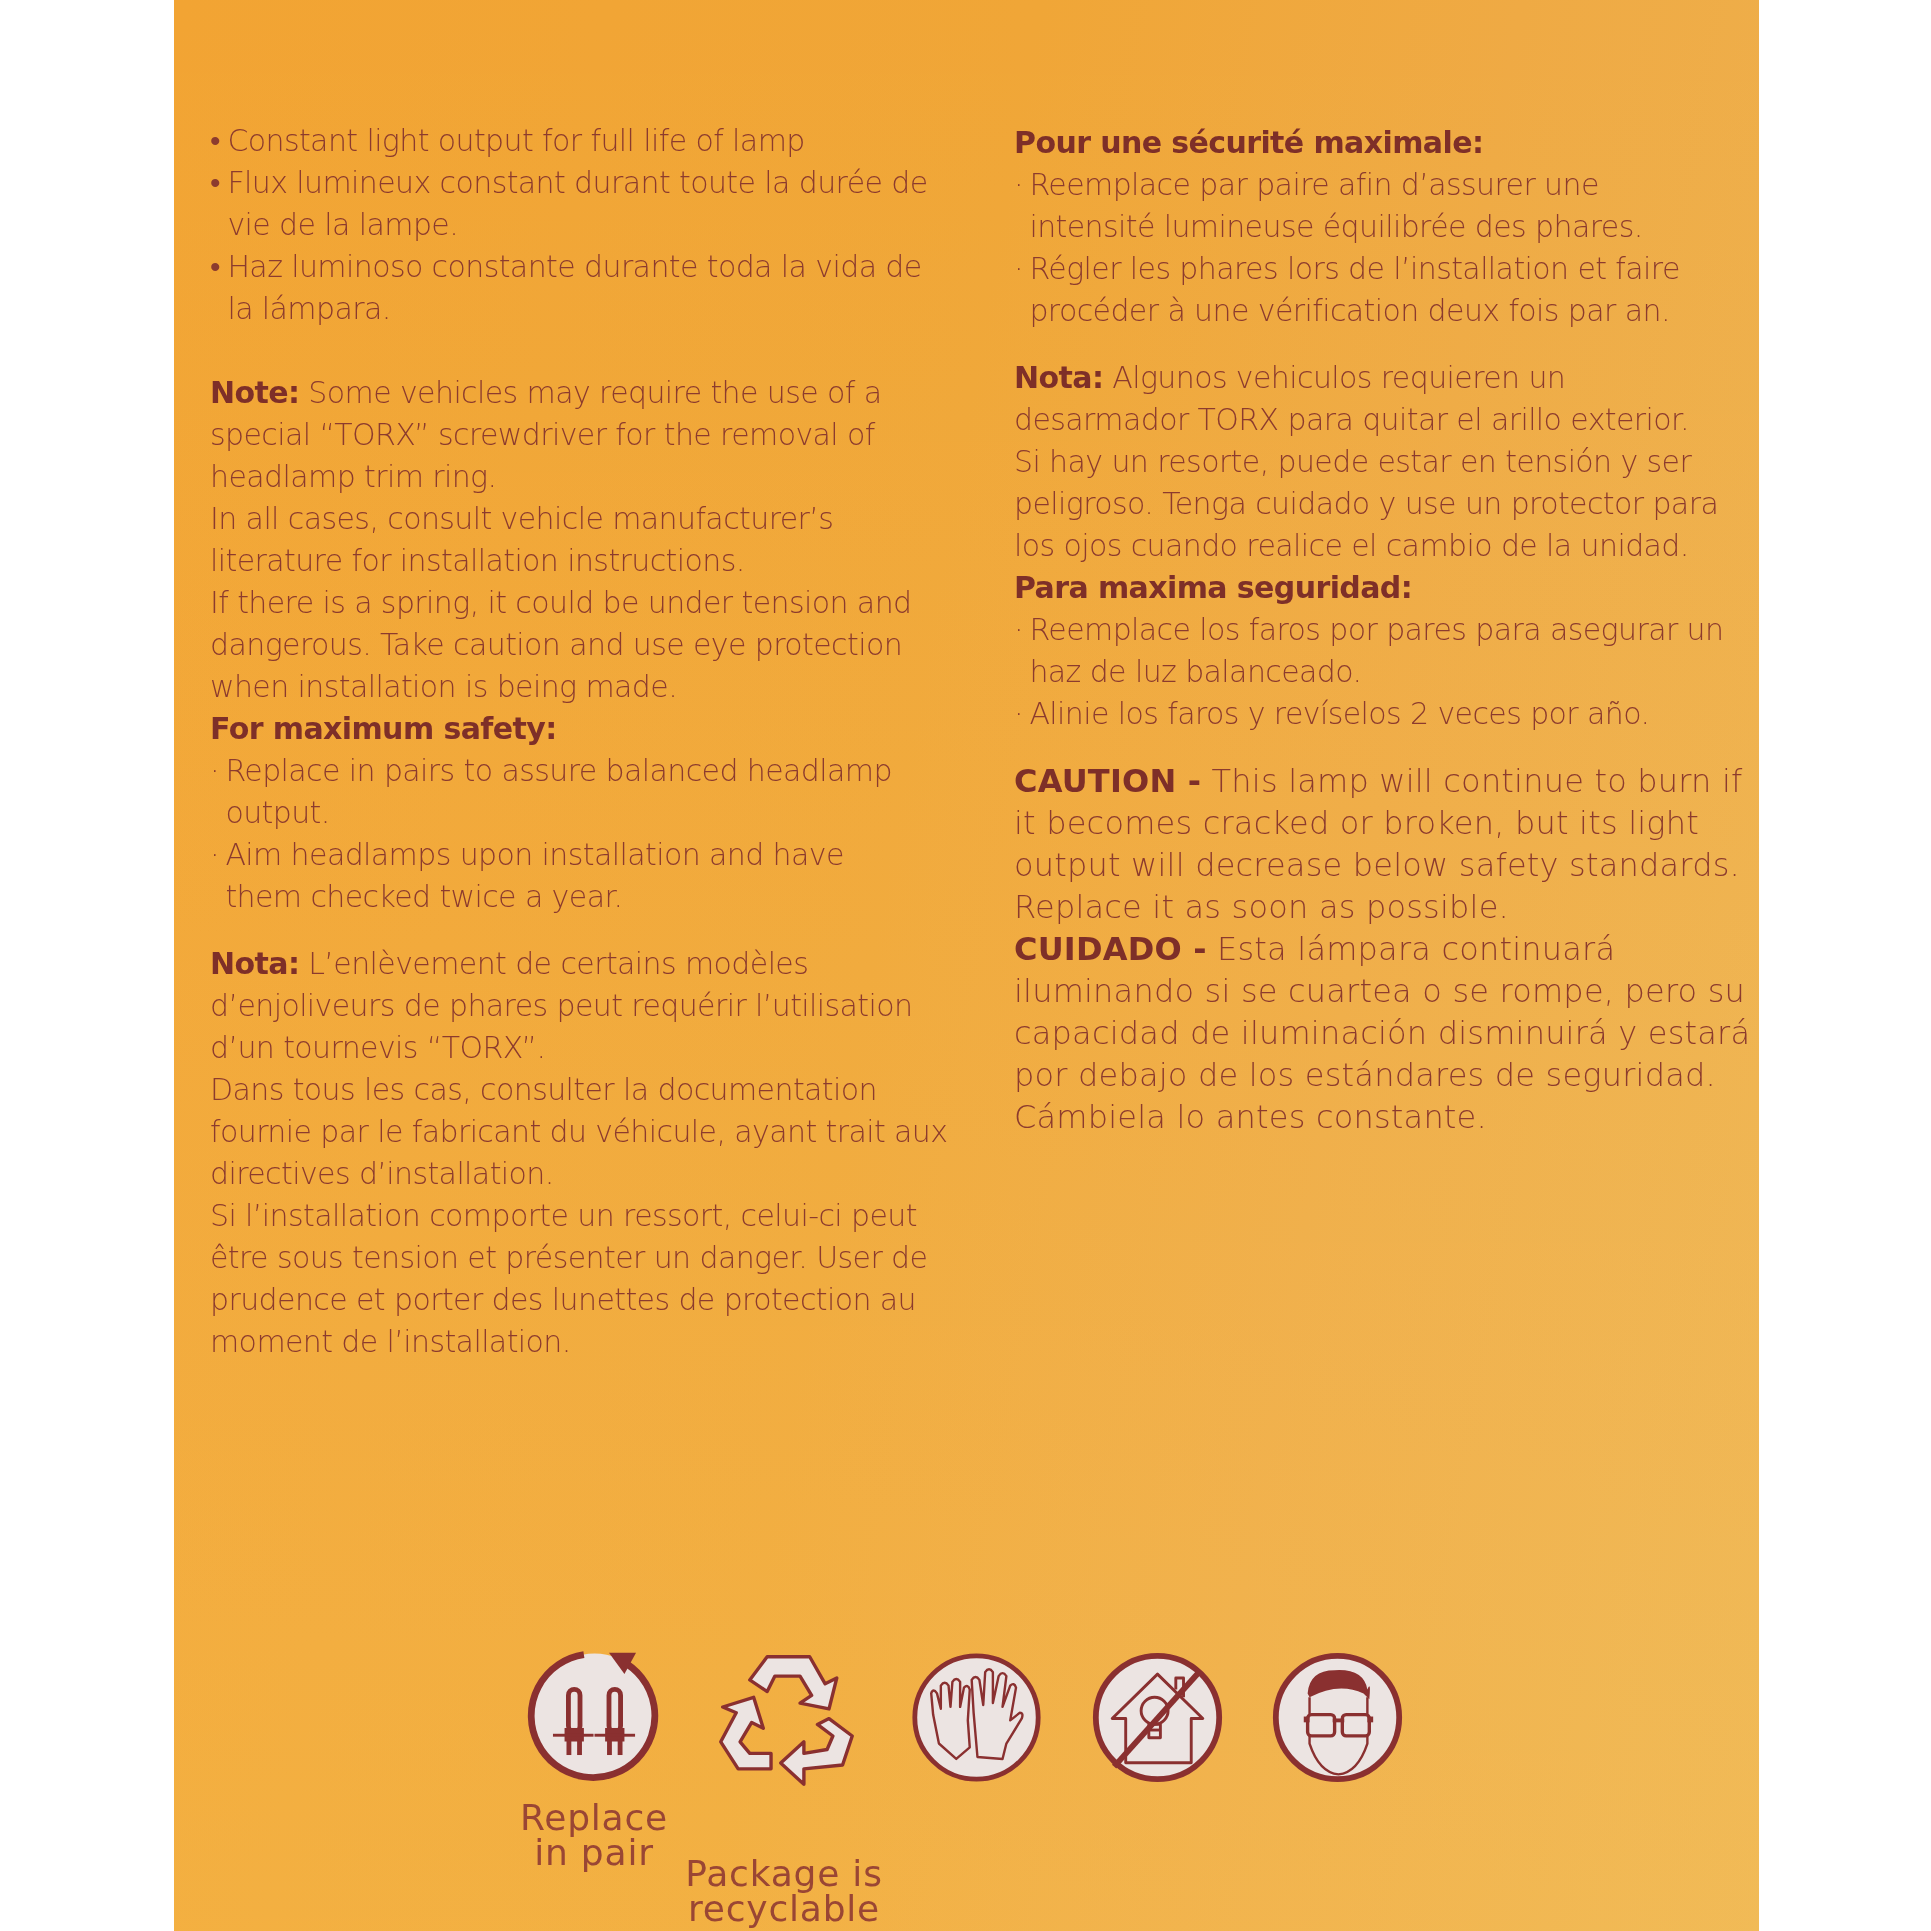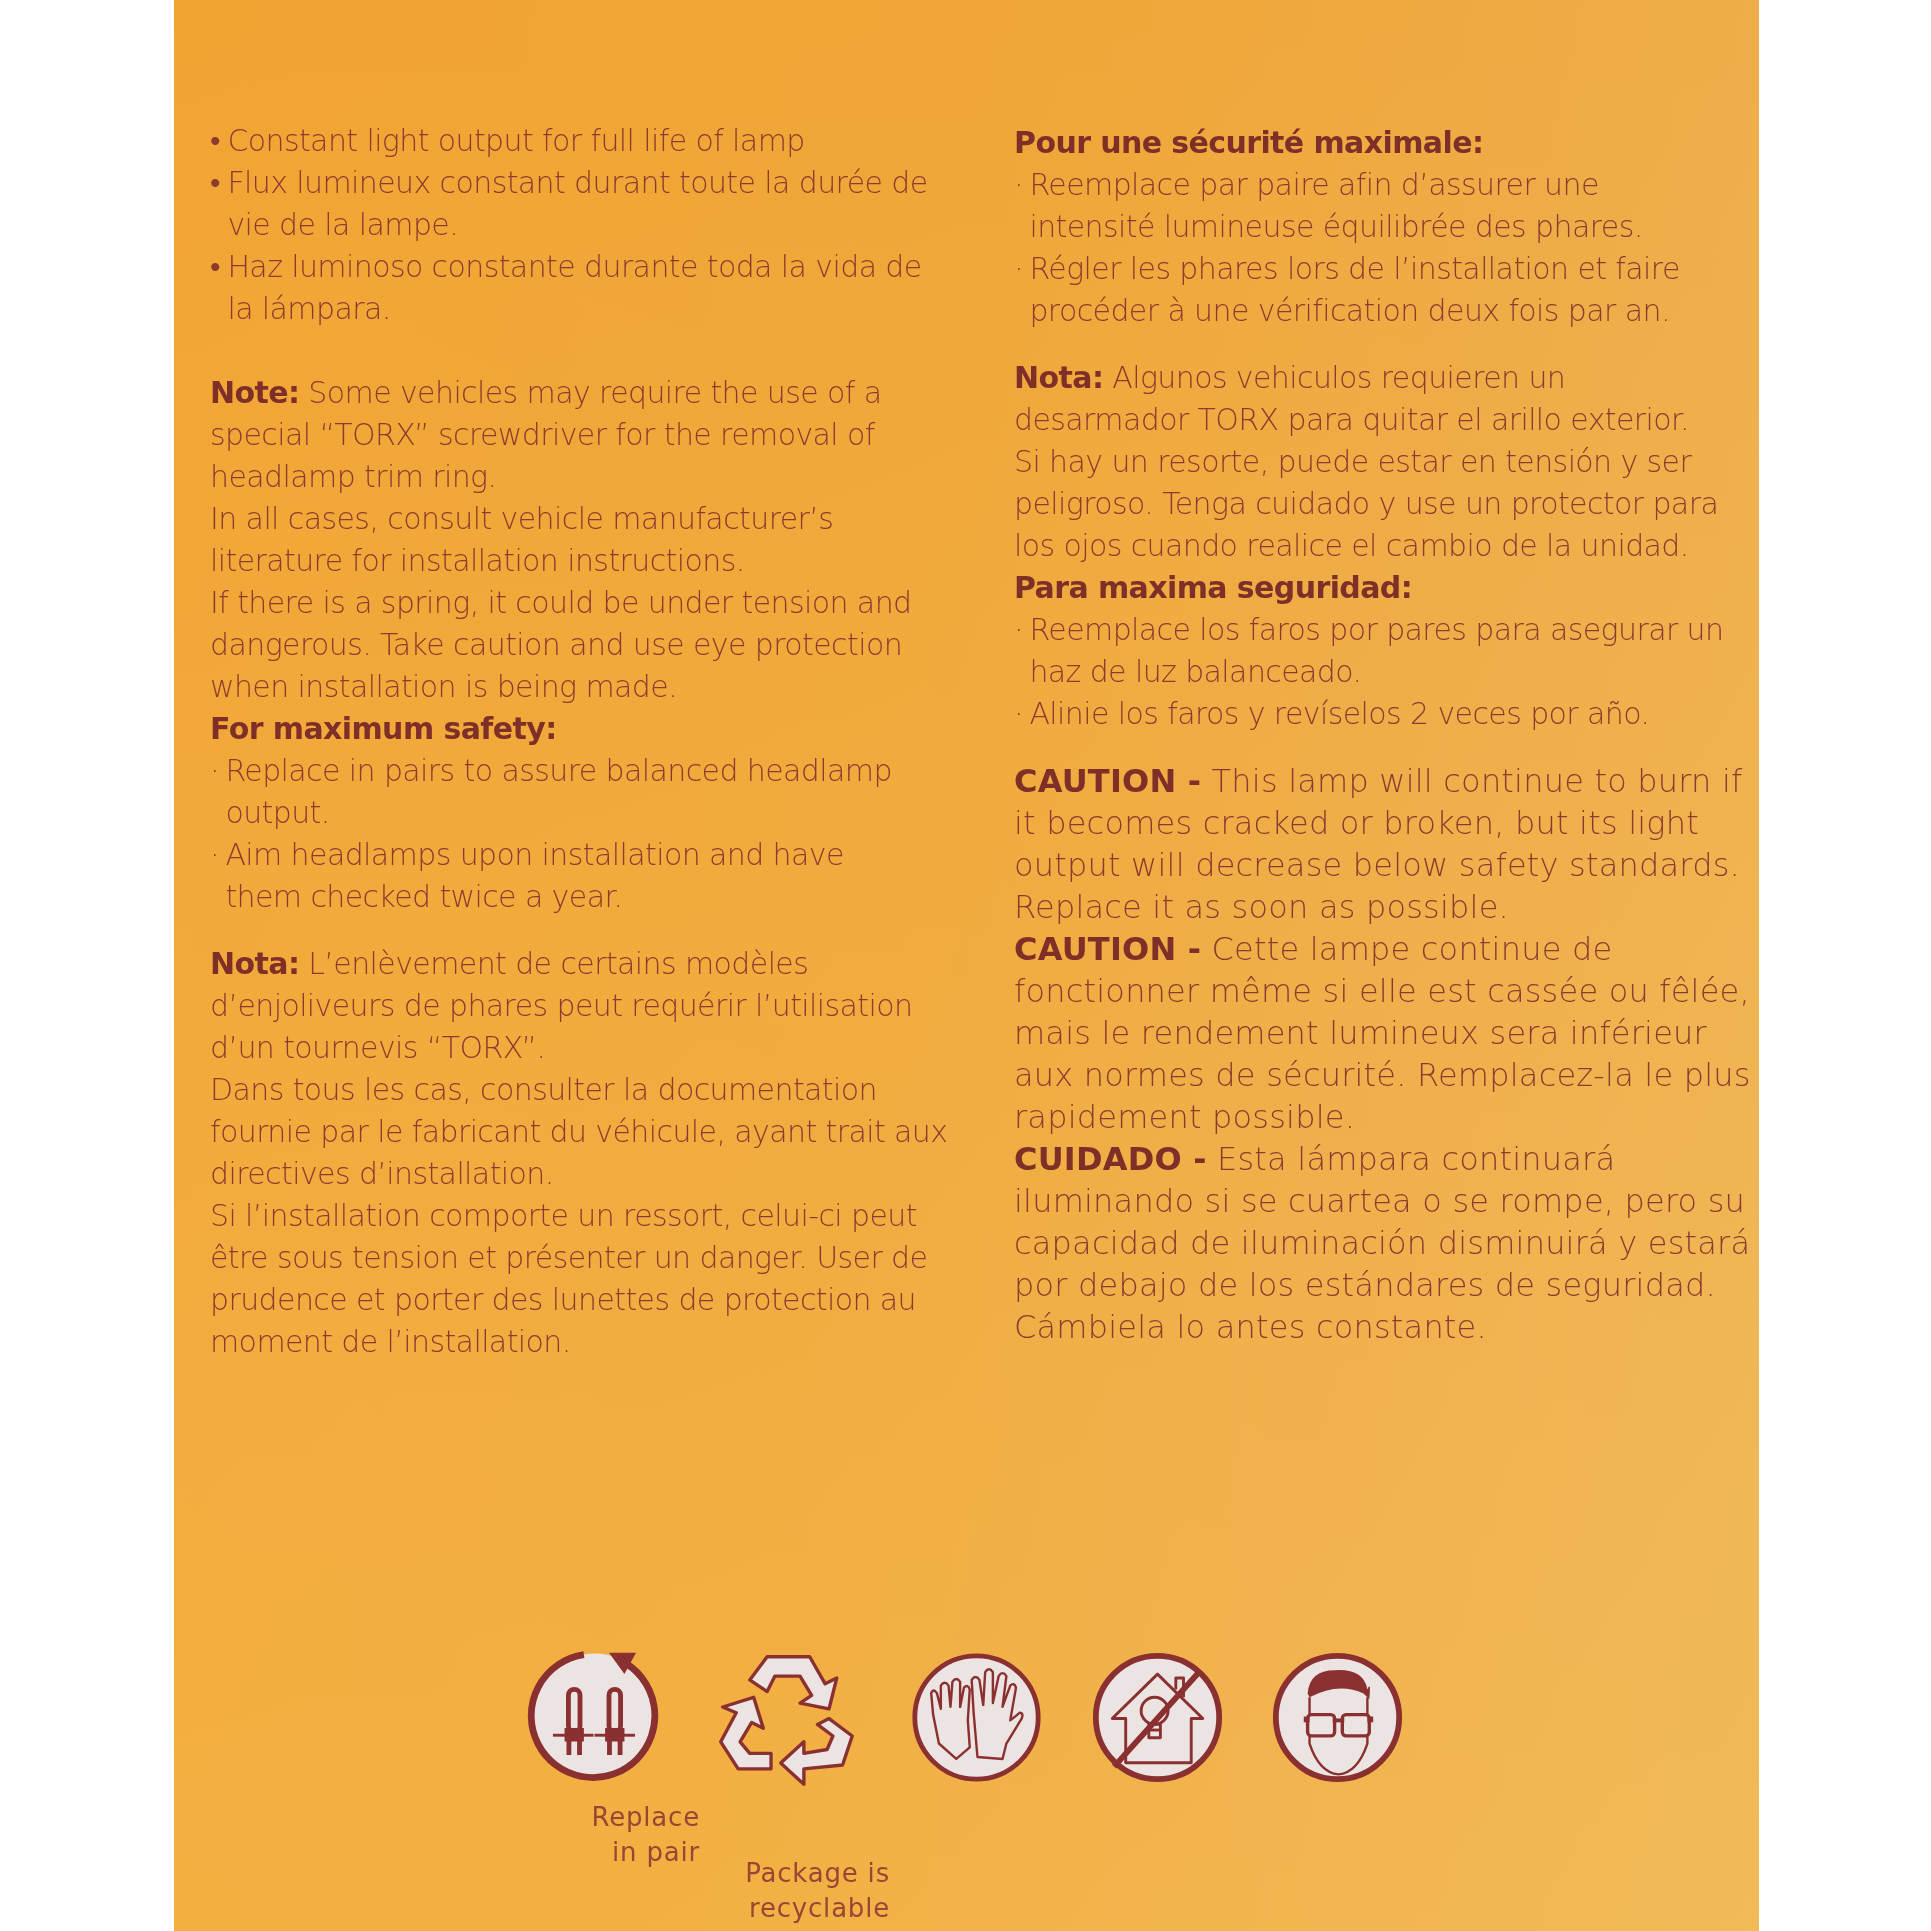--- a/index.html
+++ b/index.html
@@ -26,21 +26,21 @@
   .col .b { font-weight: bold; color: #7e2f28; }
   .col p { margin: 0; }
   .gap { height: 42px; }
   .gap-sm { height: 25px; }
   .li { position: relative; padding-left: 17.4px; }
   .li .dot { position: absolute; left: 0; top: 0; }
   .caution { font-size: 32px; letter-spacing: 0.2px; line-height: 42px; }
   .icons { position: absolute; left: 0; top: 0; width: 1931px; height: 1931px; pointer-events: none; }
   .icon { position: absolute; pointer-events: auto; }
   .icon-label {
-    position: absolute; color: #9a4634; font-size: 26px; line-height: 35px; text-align: right;
+    position: absolute; color: #9a4634; font-size: 36px; line-height: 35px; text-align: center;
     letter-spacing: 0.8px; width: 212px;
   }
 </style>
 </head>
 <body>
 
 <div class="panel"></div>
 
 <div class="col col-left">
   <div>
@@ -79,21 +79,20 @@
     <p>Si hay un resorte, puede estar en tensión y ser peligroso. Tenga cuidado y use un protector para los ojos cuando realice el cambio de la unidad.</p>
   </div>
   <div>
     <p class="b">Para maxima seguridad:</p>
     <p class="li" style="width:695px; padding-left:15.4px"><span class="dot">·</span><span>Reemplace los faros por pares para asegurar un haz de luz balanceado.</span></p>
     <p class="li" style="width:695px; padding-left:15.4px"><span class="dot">·</span><span>Alinie los faros y revíselos 2 veces por año.</span></p>
   </div>
   <div class="gap-sm"></div>
   <div class="caution" style="width:753px">
     <p><span class="b">CAUTION -</span> <span>This lamp will continue to burn if it becomes cracked or broken, but its light output will decrease below safety standards. Replace it as soon as possible.</span></p>
-    <p><span class="b">CAUTION -</span> <span>Cette lampe continue de fonctionner même si elle est cassée ou fêlée, mais le rendement lumineux sera inférieur aux normes de sécurité. Remplacez-la le plus rapidement possible.</span></p>
     <p><span class="b">CUIDADO -</span> <span>Esta lámpara continuará iluminando si se cuartea o se rompe, pero su capacidad de iluminación disminuirá y estará por debajo de los estándares de seguridad. Cámbiela lo antes constante.</span></p>
   </div>
 </div>
 
 <div class="icons">
 
   <svg class="icon" style="left:524px; top:1643px" width="141" height="141" viewBox="0 0 146 146">
     <circle cx="73" cy="75" r="64" fill="#ece4e2"></circle>
     <path d="M 100 18 A 64 64 0 1 1 62 12" fill="none" stroke="#8a3030" stroke-width="7"></path>
     <polygon points="88,10 116,10 104,32" fill="#8a3030"></polygon>

